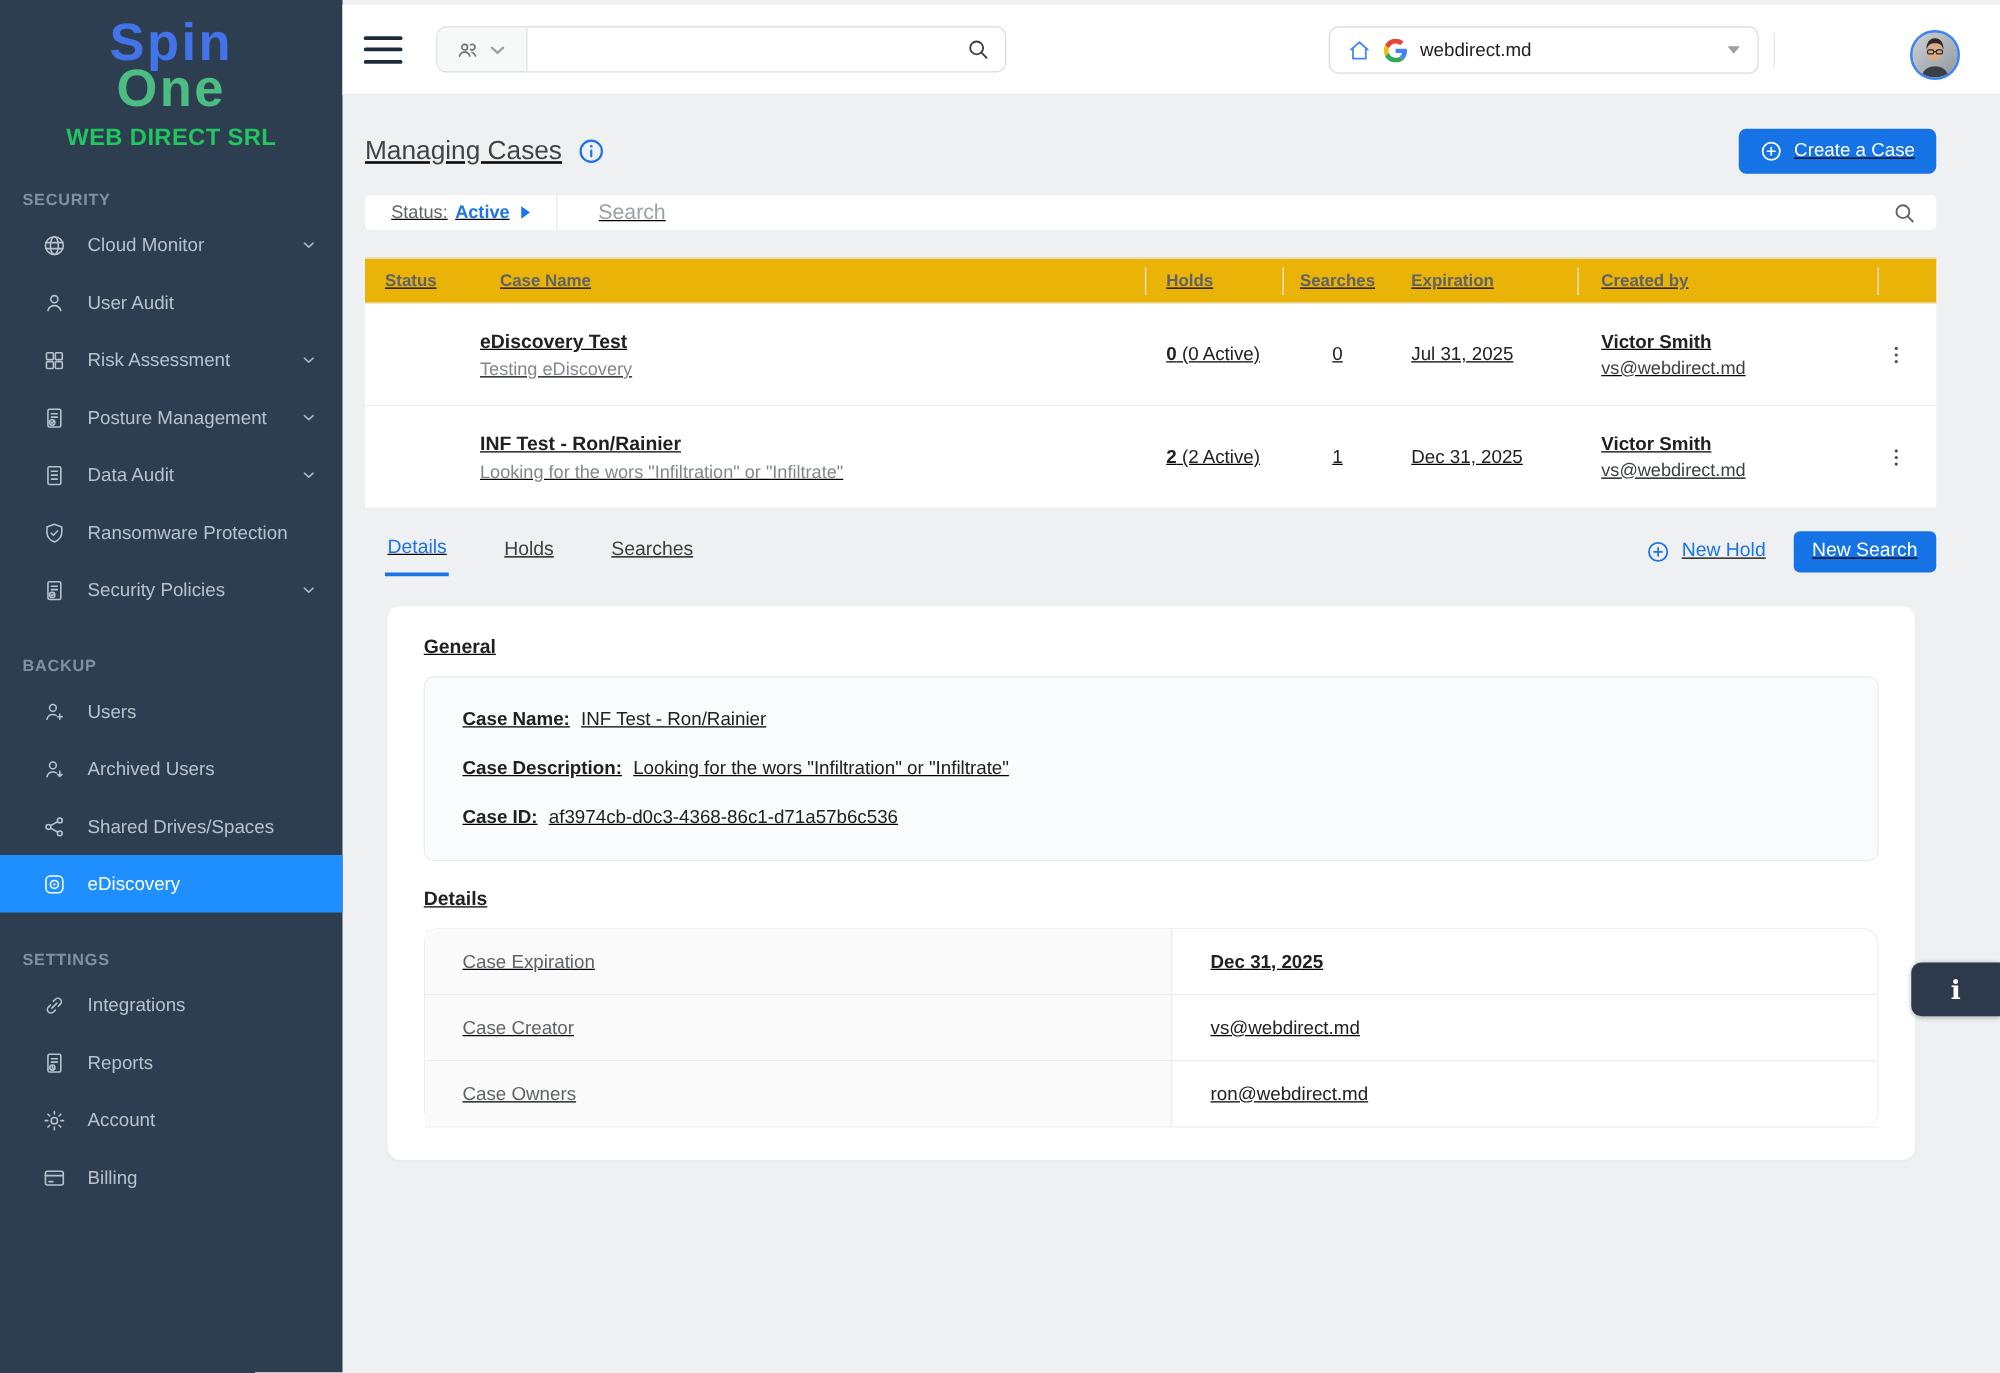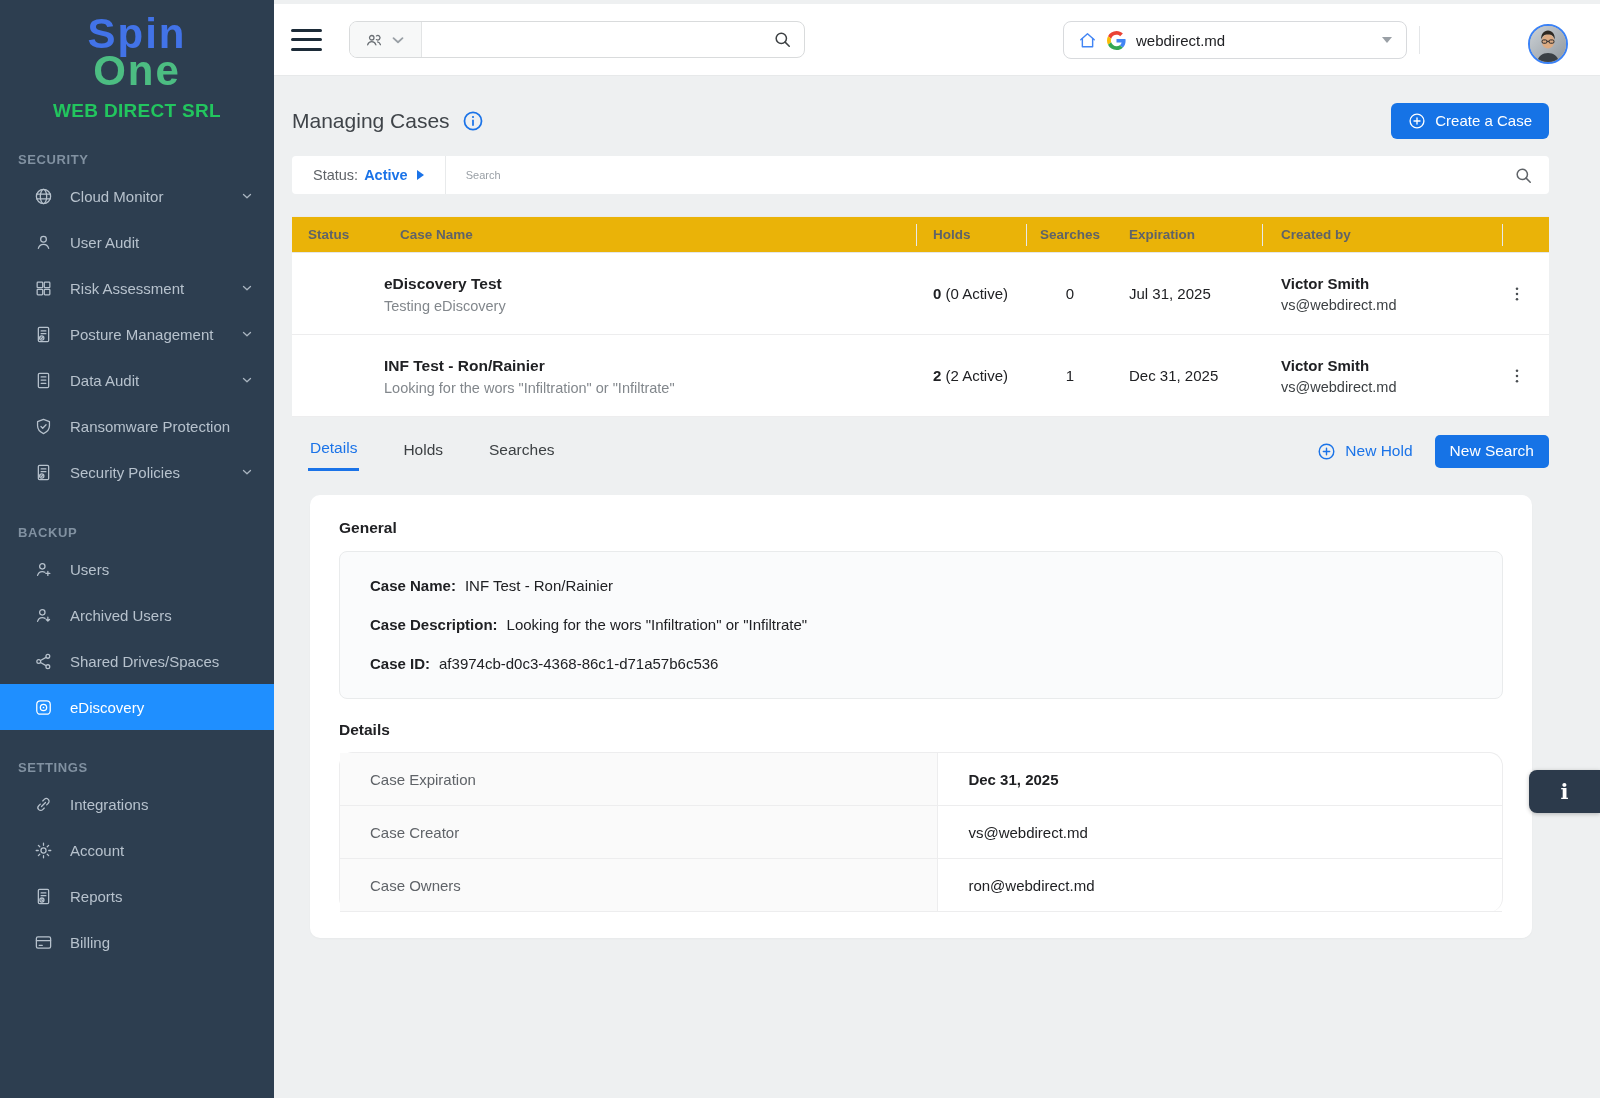--- a/index.html
+++ b/index.html
@@ -36,34 +36,34 @@
   .domain-pill .home { width:19px; height:19px; color:#4285f4; display:flex; }
   .domain-pill .home svg { width:19px; height:19px; }
   .domain-pill .gicon { width:19px; height:19px; margin-left:10px; display:flex; }
   .domain-pill .dname { margin-left:10px; font-size:15px; color:#202124; }
   .domain-pill .dchev { margin-left:auto; width:0; height:0; border-left:5px solid transparent; border-right:5px solid transparent; border-top:6px solid #9aa0a6; }
   .top-divider { position:absolute; right:180px; top:22px; width:1px; height:28px; background:#e4e6e8; }
   .avatar { position:absolute; right:32px; top:20px; width:40px; height:40px; border-radius:50%; border:2px solid #3b82f6; overflow:hidden; cursor:pointer; background:#aeb4ba; }
   .avatar svg { width:100%; height:100%; display:block; }
 
   
-  .content { padding:26px 51px 16px 18px; }
+  .content { padding:26px 51px 16px 18px;text-decoration:underline; }
   .title-row { display:flex; align-items:center; height:37px; }
   .page-title { font-size:21px; color:#3f4449; font-weight:500; }
   .info-icon { margin-left:12px; width:22px; height:22px; color:#1a73e8; display:flex; cursor:pointer; }
   .info-icon svg { width:22px; height:22px; }
   .btn-primary { margin-left:auto; background:#1673e6; color:#fff; border:none; border-radius:6px; height:36px; padding:0 17px; font-size:15px; display:flex; align-items:center; gap:9px; cursor:pointer; font-family:inherit; }
   .btn-primary svg { width:18px; height:18px; }
 
-  .filter-bar { margin-top:17px; height:38px; background:#ffffff; border-radius:4px; display:flex; align-items:center; position:relative; }
+  .filter-bar { margin-top:17px; height:28px; background:#ffffff; border-radius:4px; display:flex; align-items:center; position:relative;gap:13px; }
   .status-filter { height:100%; display:flex; align-items:center; padding:0 21px; border-right:1px solid #e8eaeb; cursor:pointer; gap:6px; }
   .status-filter .sl { font-size:14.5px; color:#5f6368; }
   .status-filter .sv { font-size:14.5px; color:#1a73e8; font-weight:bold; }
   .status-filter .tri { width:0; height:0; border-top:5px solid transparent; border-bottom:5px solid transparent; border-left:7px solid #1a73e8; margin-left:3px; }
-  .filter-search { flex:1; border:none; outline:none; font-size:11px; padding:0 20px; color:#202124; background:transparent; }
+  .filter-search { flex:1; border:none; outline:none; font-size:17px; padding:0 20px; color:#202124; background:transparent; }
   .filter-search::placeholder { color:#9aa0a6; }
   .filter-mag { position:absolute; right:16px; color:#5f6368; display:flex; cursor:pointer; }
   .filter-mag svg { width:19px; height:19px; }
 
   
   .cases { margin-top:22px; }
   .case-grid { display:grid; grid-template-columns:92px minmax(0,1fr) 110px 86px 150px 240px 46px; align-items:center; }
   .cases-header { height:37px; background:#eab308; border-top:1px solid #ececec; border-bottom:1px solid #e5e7e8; font-size:13.5px; font-weight:bold; color:#5f6368; }
   .cases-header > div { padding-left:16px; }
   .cases-header .hc-sep { border-right:1px solid #e7e9ea; height:22px; display:flex; align-items:center; }
@@ -279,38 +279,38 @@
             <path d="M9.5 14.5l5-5"></path>
             <path d="M11 7.5l2-2a3.5 3.5 0 015 5l-2 2"></path>
             <path d="M13 16.5l-2 2a3.5 3.5 0 01-5-5l2-2"></path>
           </svg>
         </span>
       <span>Integrations</span>
     </div>
 
     <div class="nav-item">
       <span class="nav-icon">
-          <svg viewBox="0 0 24 24" fill="none" stroke="currentColor" stroke-width="1.6" stroke-linecap="round">
-            <circle cx="12" cy="12" r="3.2"></circle>
-            <path d="M12 2.8v2.6M12 18.6v2.6M2.8 12h2.6M18.6 12h2.6M5.5 5.5l1.8 1.8M16.7 16.7l1.8 1.8M18.5 5.5l-1.8 1.8M7.3 16.7l-1.8 1.8"></path>
-          </svg>
-        </span>
-      <span>Account</span>
-    </div>
-
-    <div class="nav-item">
-      <span class="nav-icon">
           <svg viewBox="0 0 24 24" fill="none" stroke="currentColor" stroke-width="1.6" stroke-linecap="round" stroke-linejoin="round">
             <rect x="5.5" y="3" width="13" height="18" rx="1.5"></rect>
             <path d="M9 7.5h6M9 11h6"></path>
             <circle cx="10" cy="16.5" r="2.6"></circle>
             <path d="M10 15.4v1.3l.9.6"></path>
           </svg>
         </span>
       <span>Reports</span>
+    </div>
+
+    <div class="nav-item">
+      <span class="nav-icon">
+          <svg viewBox="0 0 24 24" fill="none" stroke="currentColor" stroke-width="1.6" stroke-linecap="round">
+            <circle cx="12" cy="12" r="3.2"></circle>
+            <path d="M12 2.8v2.6M12 18.6v2.6M2.8 12h2.6M18.6 12h2.6M5.5 5.5l1.8 1.8M16.7 16.7l1.8 1.8M18.5 5.5l-1.8 1.8M7.3 16.7l-1.8 1.8"></path>
+          </svg>
+        </span>
+      <span>Account</span>
     </div>
 
     <div class="nav-item">
       <span class="nav-icon">
           <svg viewBox="0 0 24 24" fill="none" stroke="currentColor" stroke-width="1.6" stroke-linecap="round" stroke-linejoin="round">
             <rect x="3" y="5" width="18" height="14" rx="2"></rect>
             <path d="M3 9.5h18M6.5 15.5h4"></path>
           </svg>
         </span>
       <span>Billing</span>

